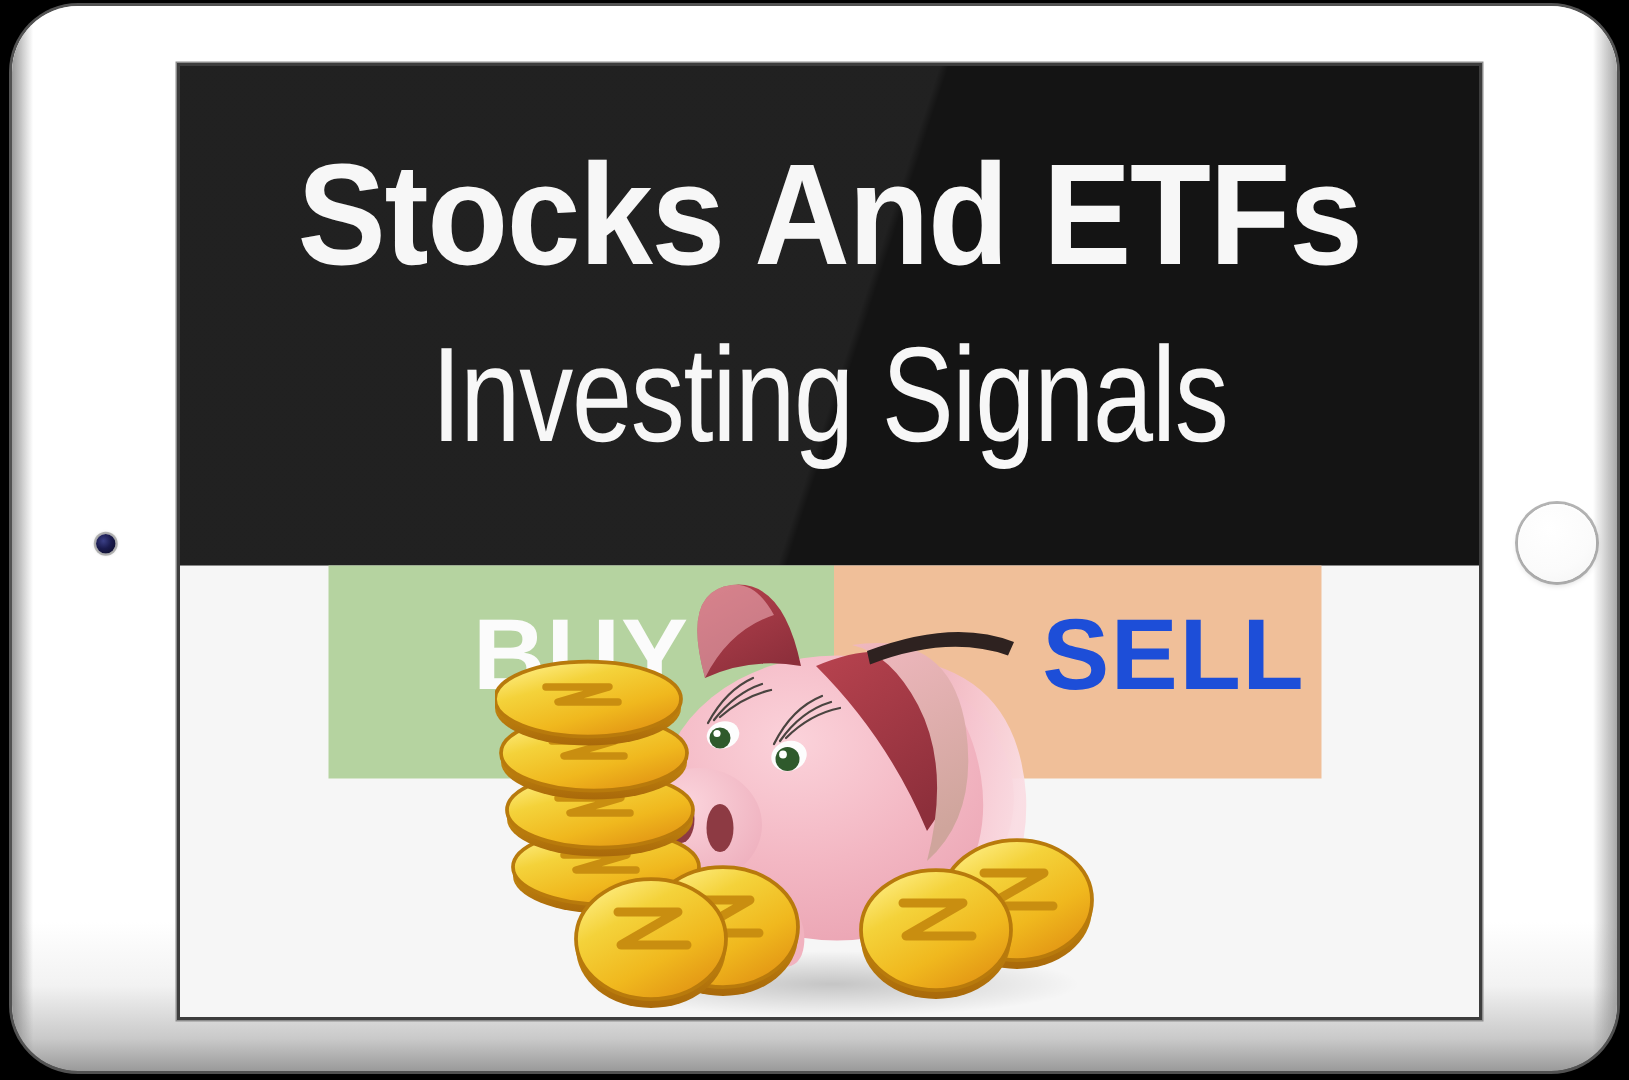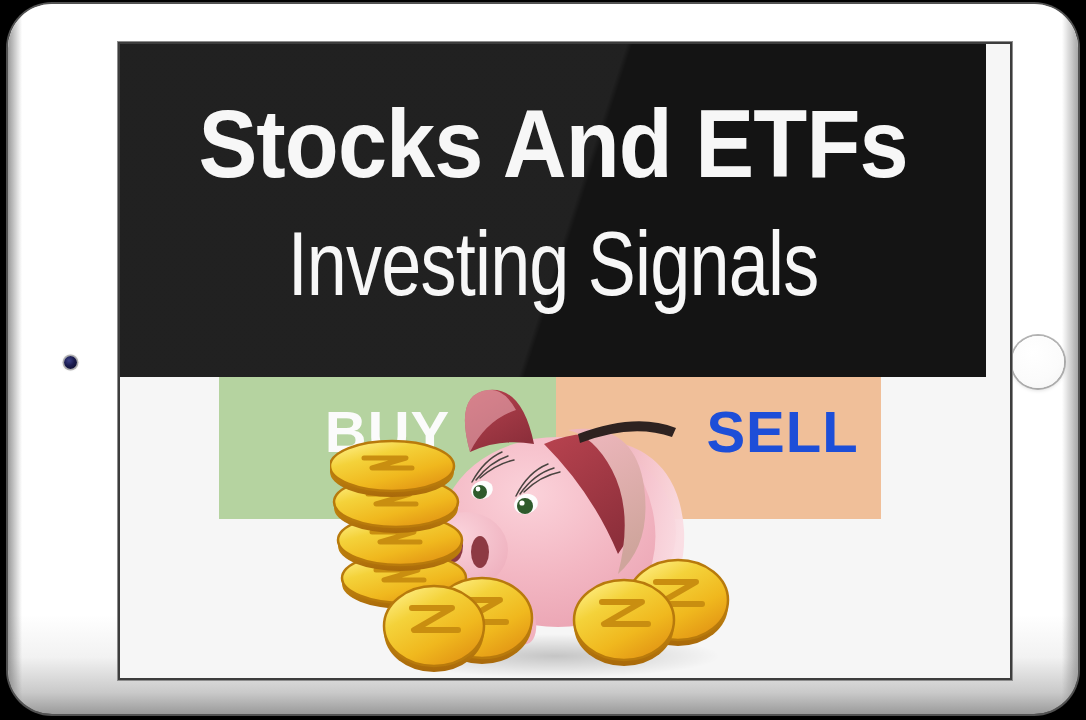--- a/index.html
+++ b/index.html
@@ -74,40 +74,40 @@
 
   
   #band-buy{
     position:absolute;left:99px;top:333px;width:337px;height:142px;
   }
   #band-sell{
     position:absolute;left:436px;top:333px;width:325px;height:142px;
   }
   .band-label{
     position:absolute;top:26px;width:100%;text-align:center;
-    color:#fbfbfb;font-size:58px;font-weight:bold;line-height:1;
+    color:#fbfbfb;font-size:67px;font-weight:bold;line-height:1;
     letter-spacing:1px;white-space:nowrap;
   }
   #band-buy .band-label{padding-right:58px;}
   #band-sell .band-label{padding-left:64px;}
 
   
   #piggy-art{position:absolute;left:210px;top:330px;width:420px;height:310px;}
   #piggy-art svg{display:block;width:420px;height:310px;}
 </style>
 </head>
 <body>
 
 <div id="device">
   <div id="device-edge"></div>
 
   <div id="camera"></div>
   <div id="home-button"></div>
 
-  <div id="screen" style="background: rgb(246, 246, 246); padding-left: 24px;">
+  <div id="screen" style="background: rgb(246, 246, 246);">
 
     <div id="header" style="background: rgb(20, 20, 20);">
       <div id="header-sheen"></div>
       <div id="title" style="color: rgb(247, 247, 247);">Stocks And ETFs</div>
       <div id="subtitle" style="color: rgb(247, 247, 247);">Investing Signals</div>
     </div>
 
     <div id="band-buy" style="background:#b5d3a0">
       <div class="band-label" style="color: rgb(251, 251, 251);">BUY</div>
     </div>

